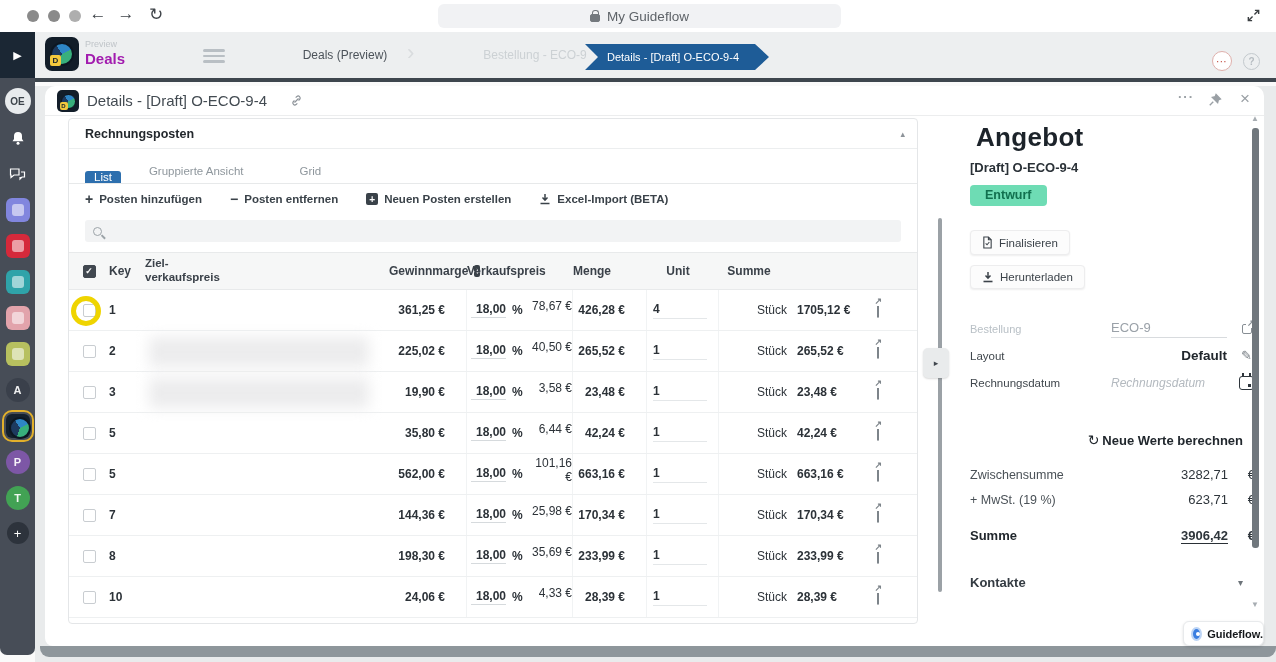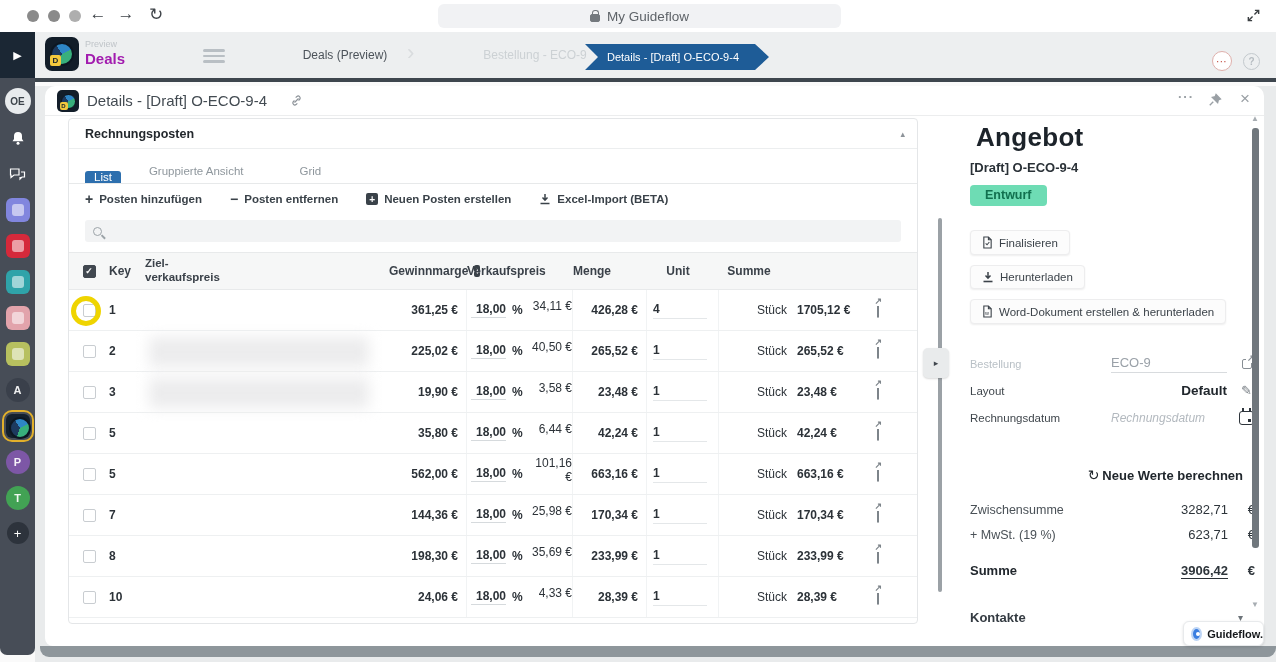--- a/index.html
+++ b/index.html
@@ -91,21 +91,21 @@
   .r { text-align:center; padding-right:10px; }
   .chk-cell { display:flex; align-items:center; justify-content:center; height:100%; }
   .chk { width:13px; height:13px; border:1.5px solid #c9cdd1; border-radius:2px; background:#fff; }
   .chk.checked { background:#414850; border-color:#414850; color:#fff; font-size:9px; display:flex; align-items:center; justify-content:center; }
   .trow { height:41px; border-bottom:1px solid #eef0f1; font-size:12px; color:#2c3238; }
   .trow:first-child .chk-cell { background:#e9f7ee; }
   .cell-key { font-weight:bold; }
   .cell-name { position:relative; height:100%; }
   .trow:nth-child(3) .cell-name::after, .trow:nth-child(4) .cell-name::after { content:""; position:absolute; left:90px; top:8px; width:110px; height:26px; background:#e9eaeb; filter:blur(7px); }
   .trow:nth-child(7) .cell-name::after, .trow:nth-child(8) .cell-name::after { content:""; position:absolute; left:4px; top:6px; width:220px; height:30px; background:#ececed; filter:blur(7px); }
-  .cell-num { text-align:right; padding-right:8px; font-weight:600; border-right:1px solid #f1f3f4; height:100%; display:flex; align-items:center; justify-content:flex-end; }
+  .cell-num { text-align:right; padding-right:21px; font-weight:600; border-right:1px solid #f1f3f4; height:100%; display:flex; align-items:center; justify-content:flex-end; }
   .cell-marge { display:flex; align-items:center; height:100%; border-right:1px solid #f1f3f4; padding-left:4px; }
   .marge-pct { width:38px; text-align:right; font-weight:bold; border-bottom:1.5px solid #d6dadd; padding-bottom:1px; }
   .marge-sym { margin:0 7px 0 6px; font-weight:bold; }
   .marge-amt { width:46px; text-align:right; font-weight:500; transform:translateY(-4px); }
   .cell-menge { padding-left:6px; height:100%; display:flex; align-items:center; border-right:1px solid #f1f3f4; }
   .menge-val { font-weight:bold; border-bottom:1.5px solid #e4e7e9; width:54px; padding-bottom:2px; }
   .cell-unit { text-align:right; padding-right:10px; }
   .cell-sum { text-align:left; padding-right:8px; font-weight:bold; }
   .extlink { position:relative; width:11px; height:11px; border:1.5px solid #7d848a; border-radius:2px; margin:0 auto; }
   .extlink::after { content:"\2197"; position:absolute; right:-4px; top:-7px; font-size:9px; font-weight:bold; color:#7d848a; background:#fff; padding-left:1px; }
@@ -352,21 +352,21 @@
       <div class="tgrid trow">
           <span class="chk-cell">
             <span class="chk"></span>
           </span>
           <span class="cell-key">1</span>
           <span class="cell-name"></span>
           <span class="cell-num">361,25 €</span>
           <span class="cell-marge">
             <span class="marge-pct">18,00</span>
             <span class="marge-sym">%</span>
-            <span class="marge-amt">34,11 €</span>
+            <span class="marge-amt">78,67 €</span>
           </span>
           <span class="cell-num">426,28 €</span>
           <span class="cell-menge">
             <span class="menge-val">4</span>
           </span>
           <span class="cell-unit">Stück</span>
           <span class="cell-sum">1705,12 €</span>
           <span><span class="extlink"></span></span>
         </div>
         <div class="tgrid trow">
@@ -534,30 +534,20 @@
         </span>
         <span class="dbtn">
           <span>
               <svg width="12" height="12" viewBox="0 0 12 12">
                 <path d="M6 1v6M3.5 4.6L6 7.2l2.5-2.6" stroke="#3c434a" stroke-width="1.5" fill="none"></path>
                 <path d="M1.5 10.5h9" stroke="#3c434a" stroke-width="1.6"></path>
               </svg>
             </span>
           <span>Herunterladen</span>
         </span>
-        <span class="dbtn">
-          <span>
-              <svg width="11" height="13" viewBox="0 0 12 14">
-                <path d="M2 1h5l3 3v9H2z" fill="none" stroke="#3c434a" stroke-width="1.2"></path>
-                <path d="M7 1v3h3" fill="none" stroke="#3c434a" stroke-width="1.2"></path>
-                <text x="3.2" y="11" font-size="6" fill="#3c434a" font-family="Liberation Sans, sans-serif">w</text>
-              </svg>
-            </span>
-          <span>Word-Dokument erstellen &amp; herunterladen</span>
-        </span>
       </div>
 
       <div class="d-fields">
         <div class="f-row">
           <span class="f-label faint">Bestellung</span>
           <span class="f-val inputline">ECO-9</span>
           <span class="f-ic">
               <span class="ext2"></span>
             </span>
         </div>

